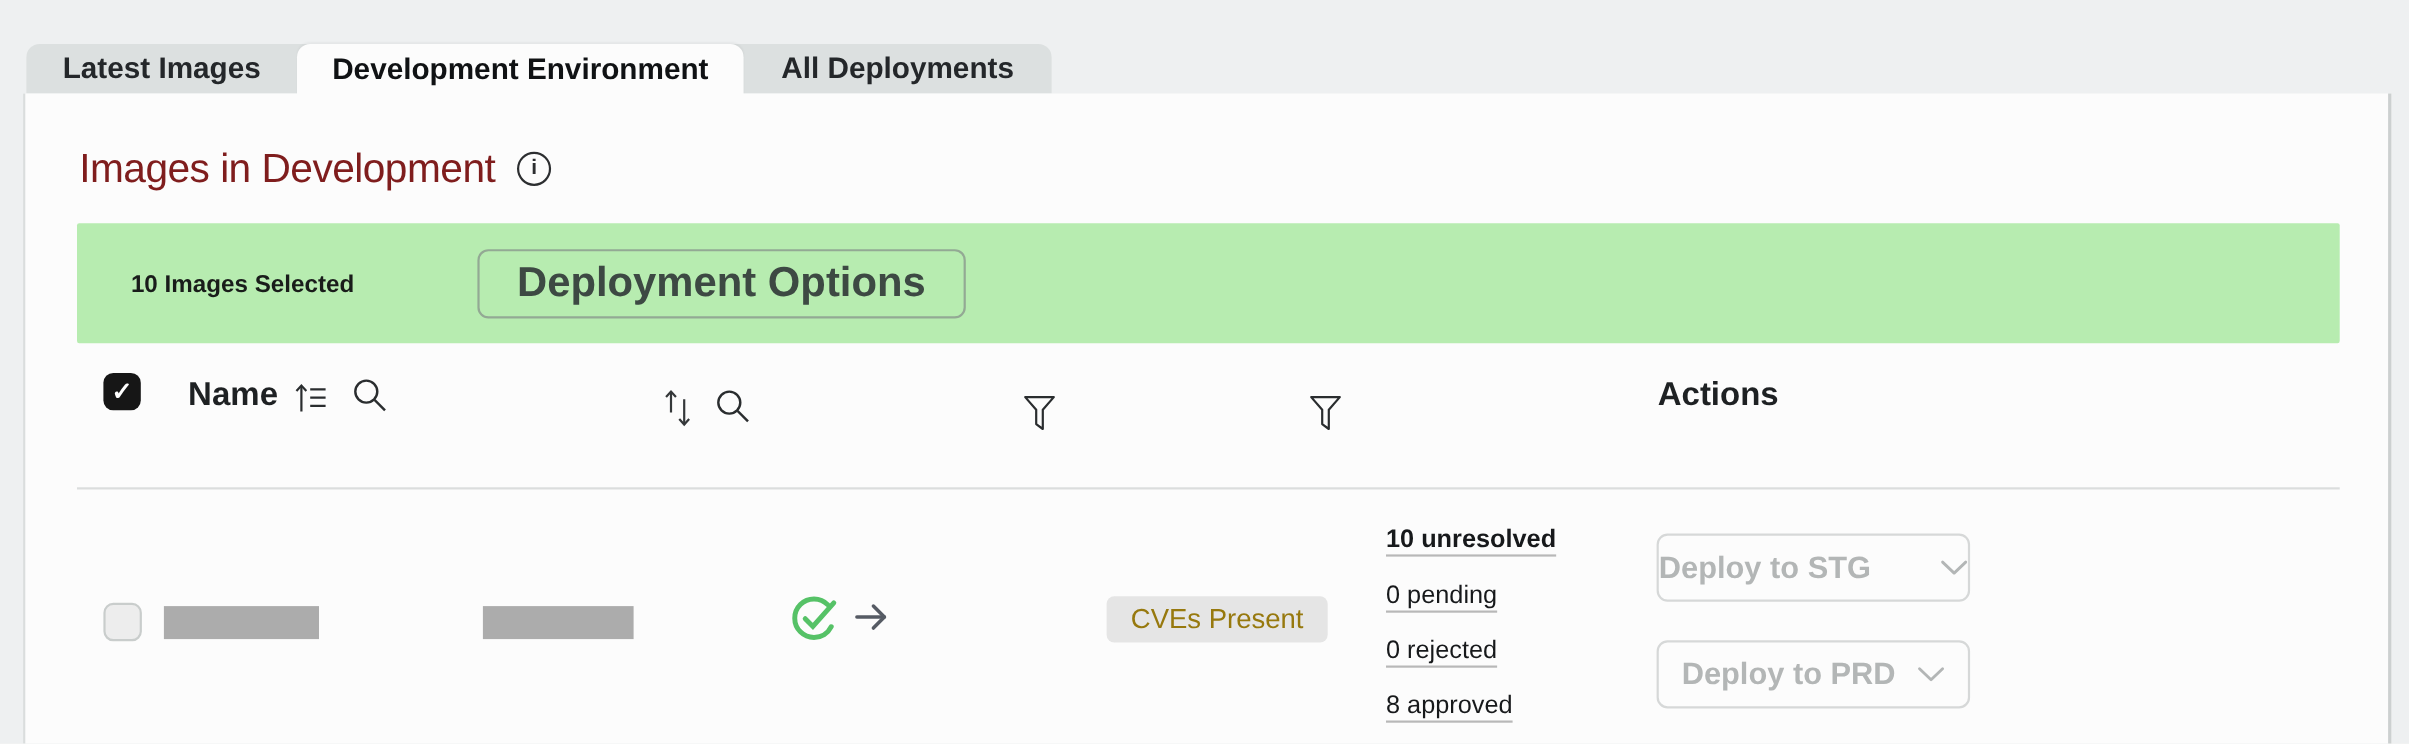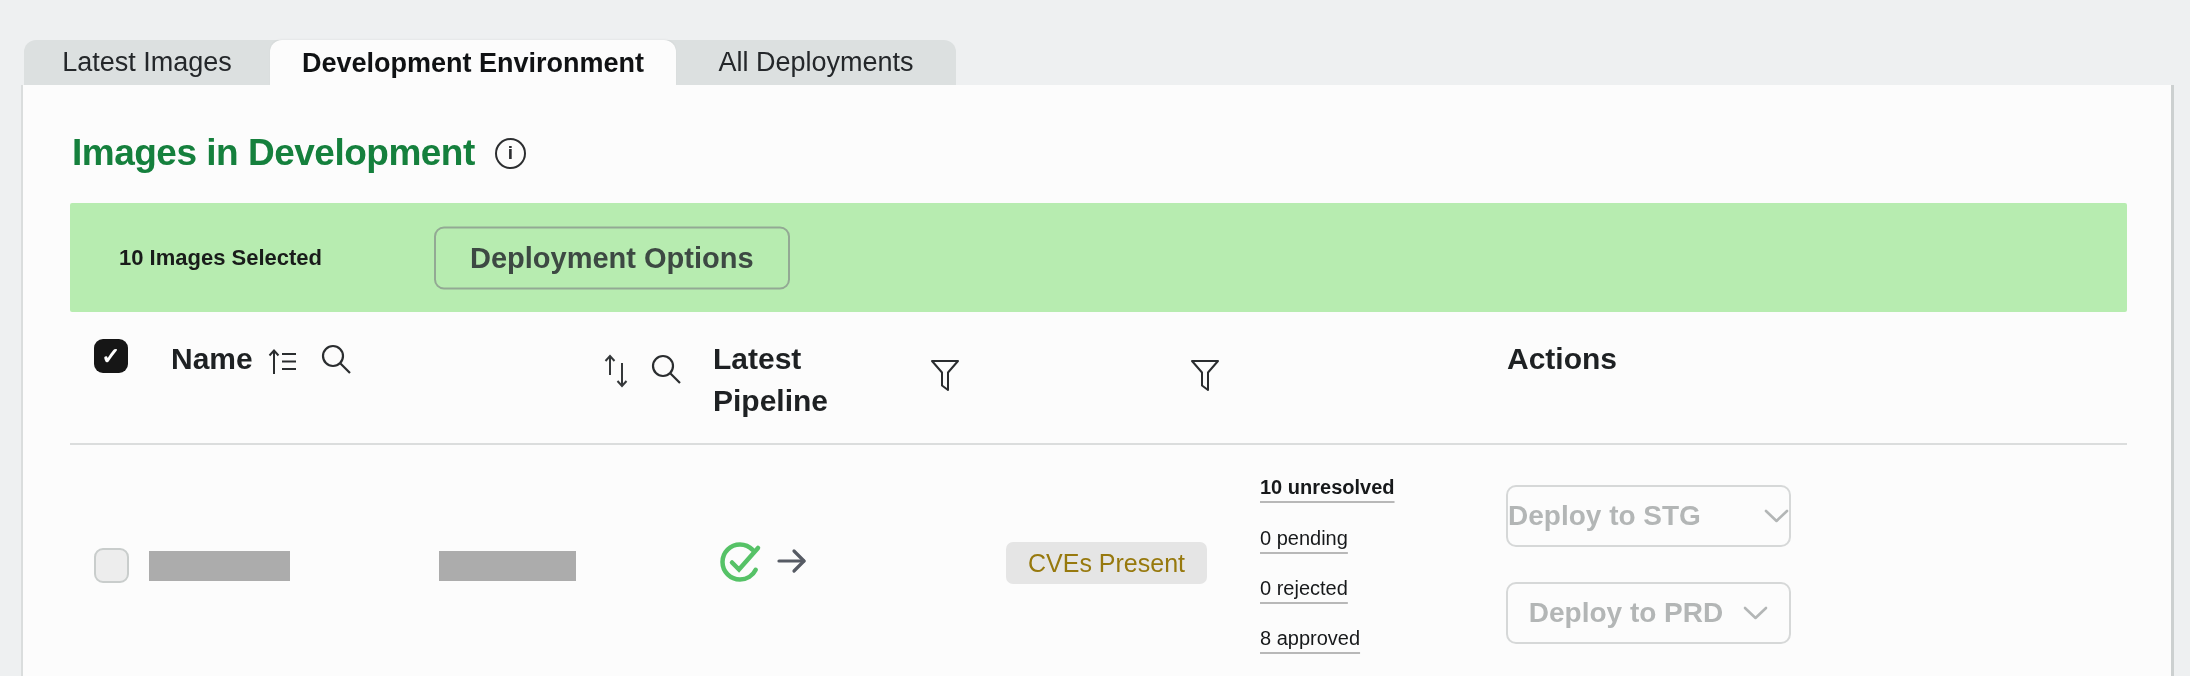--- a/index.html
+++ b/index.html
@@ -4,45 +4,45 @@
 <style>
   * { margin:0; padding:0; box-sizing:border-box; }
   html,body { width:2190px; height:676px; }
   body { font-family:"Liberation Sans", sans-serif; background:#eef0f1; }
   #screen { position:relative; width:2190px; height:676px; overflow:hidden; background:#eef0f1; }
 
   
   .tabstrip { position:absolute; left:24px; top:40px; width:932px; height:45px;
               background:#dce0e0; border-radius:12px 12px 0 0; display:flex; }
   .tab { display:flex; align-items:center; justify-content:center; height:45px;
-         font-size:27px; font-weight:400; color:#24272a; cursor:pointer; }
+         font-size:27px; font-weight:700; color:#24272a; cursor:pointer; }
   .tab.t1 { width:246px; }
   .tab.t2 { width:406px;text-align:right; }
   .tab.t3 { width:280px; }
   .tab.active { background:#fcfcfc; border-radius:12px 12px 0 0; height:46px;
                 font-weight:700; color:#101214; box-shadow:0 -1px 2px rgba(0,0,0,0.04); }
 
   
   .card { position:absolute; left:21px; top:85px; width:2153px; height:640px;
           background:#fcfcfc; border-left:2px solid #dadddd; border-right:3px solid #ccd0d0; }
 
   .page-title-row { position:absolute; left:49px; top:47px; display:flex; align-items:center; }
-  .page-title { font-size:37px; font-weight:700; color:#15803d; letter-spacing:-0.5px; }
+  .page-title { font-size:37px; font-weight:400; color:#7f1d1d; letter-spacing:-0.5px; }
   .info-icon { width:31px; height:31px; border:2px solid #2c2e30; border-radius:50%;
                margin-left:20px; display:flex; align-items:center; justify-content:center;
                font-size:19px; font-weight:600; color:#2c2e30; font-style:normal; }
 
   
   .banner { position:absolute; left:47px; top:118px; width:2057px; height:109px;
             background:#b7ecb0; border-radius:2px; }
   .banner-text { position:absolute; left:49px; top:50%; transform:translateY(-50%);
                  font-size:22px; font-weight:600; color:#191c1a; }
   .banner-btn { position:absolute; left:364px; top:50%; transform:translateY(-50%);
                 height:63px; padding:0 34px; border:2px solid #93a994; border-radius:10px;
-                background:transparent; font-family:inherit; font-size:29px; font-weight:600;
+                background:transparent; font-family:inherit; font-size:38px; font-weight:600;
                 color:#3d4943; cursor:pointer; }
 
   
   .hdr-label { position:absolute; font-size:30px; font-weight:700; color:#1e2123; line-height:42px; }
   .hicon { position:absolute; }
   .checkbox-hdr { position:absolute; left:71px; top:254px; width:34px; height:34px;
                   background:#161616; border-radius:9px; display:flex; align-items:center;
                   justify-content:center; color:#ffffff; font-size:23px; font-weight:700; cursor:pointer; }
   .divider { position:absolute; left:47px; top:358px; width:2057px; height:2px; background:#dbdddd; }
 
@@ -50,21 +50,21 @@
   .checkbox-row { position:absolute; left:71px; top:463px; width:35px; height:35px;
                   background:#ededed; border:2px solid #c9cdcc; border-radius:9px; cursor:pointer; }
   .bar { position:absolute; height:30px; background:#acacac; }
   .bar.name-bar { left:126px; top:466px; width:141px; }
   .bar.tag-bar  { left:416px; top:466px; width:137px; }
 
   .badge { position:absolute; left:983px; top:457px; height:42px; padding:0 22px;
            background:#e5e5e5; border-radius:7px; display:flex; align-items:center;
            font-size:25px; font-weight:500; color:#97790e; white-space:nowrap; }
 
-  .vuln-link { position:absolute; left:1237px; font-size:20px; color:#17191b; cursor:pointer;
+  .vuln-link { position:absolute; left:1237px; font-size:23px; color:#17191b; cursor:pointer;
                text-decoration:underline; text-decoration-color:#b8b8b8;
                text-decoration-thickness:2px; text-underline-offset:7px; white-space:nowrap; }
   .vuln-link.bold { font-weight:700; }
 
   .deploy-btn { position:absolute; left:1483px; width:285px; height:62px;
                 background:#fcfcfc; border:2px solid #d6d8d8; border-radius:10px;
                 display:flex; align-items:center; justify-content:center; gap:20px;
                 font-family:inherit; font-size:28px; font-weight:600; color:#b3b6b6; cursor:default; }
 
   svg { display:block; }
@@ -123,21 +123,20 @@
           <path d="M16.5 28 L21 33 L25.5 28"></path>
       </svg>
     </span>
     <span class="hicon" style="left:626px; top:268px;">
       <svg width="34" height="34" viewBox="0 0 34 34" fill="none" stroke="#2a2d2f" stroke-width="2.2">
         <circle cx="14" cy="13" r="10"></circle>
           <path d="M21.5 20.5 L31 30"></path>
       </svg>
     </span>
 
-    <div class="hdr-label" style="left:690px; top:253px; width:130px;">Latest Pipeline</div>
 
     <span class="hicon" style="left:906px; top:272px;">
       <svg width="32" height="38" viewBox="0 0 32 38" fill="none" stroke="#2a2d2f" stroke-width="2">
         <path d="M3 4 H29 L19 15.5 V33 L13 28.5 V15.5 Z" stroke-linejoin="round"></path>
       </svg>
     </span>
 
 
     <span class="hicon" style="left:1166px; top:272px;">
       <svg width="32" height="38" viewBox="0 0 32 38" fill="none" stroke="#2a2d2f" stroke-width="2">

